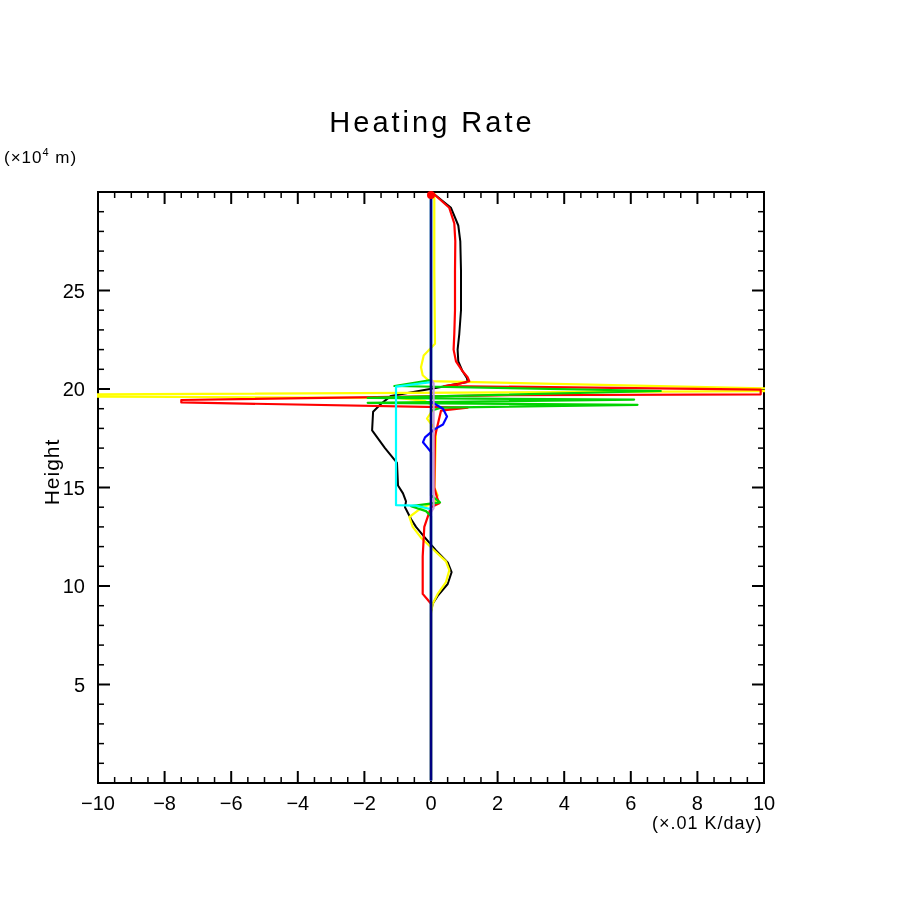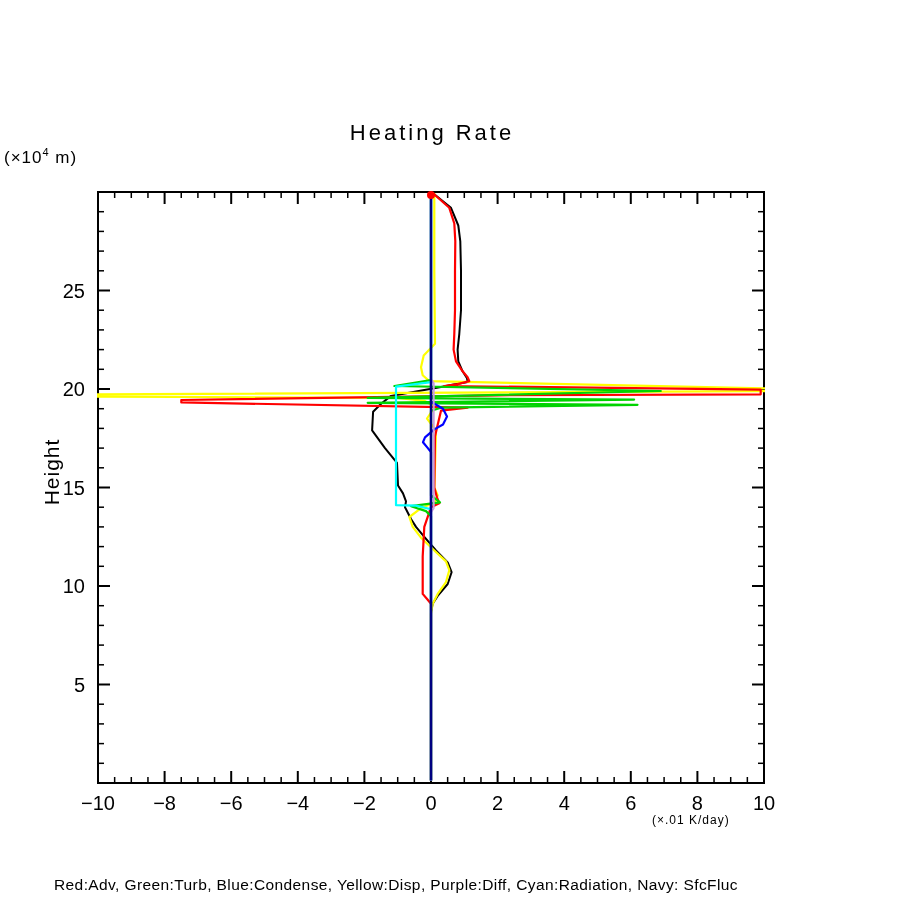--- a/index.html
+++ b/index.html
@@ -2,33 +2,33 @@
 <html><head>
 <meta charset="utf-8">
 <style>
   html,body{margin:0;padding:0;background:#ffffff;}
   .canvas{
     position:relative;width:904px;height:904px;background:#ffffff;
     font-family:"Liberation Sans", sans-serif;color:#000;overflow:hidden;
   }
   .canvas svg{position:absolute;left:0;top:0;}
   .chart-title{
-    position:absolute;left:432px;top:120px;transform:translateX(-50%);
-    font-size:22px;letter-spacing:3px;white-space:nowrap;
+    position:absolute;left:432px;top:106px;transform:translateX(-50%);
+    font-size:29px;letter-spacing:3px;white-space:nowrap;
   }
   .y-units{
     position:absolute;left:4px;top:146px;font-size:17px;letter-spacing:1px;white-space:nowrap;
   }
   .y-units sup{font-size:11px;vertical-align:super;}
   .y-title{
     position:absolute;left:-8px;top:460px;font-size:21px;letter-spacing:1px;
     transform:rotate(-90deg);transform-origin:50% 50%;width:120px;text-align:center;
   }
   .x-units{
-    position:absolute;left:652px;top:813px;font-size:12px;letter-spacing:1px;white-space:nowrap;
+    position:absolute;left:652px;top:813px;font-size:18px;letter-spacing:1px;white-space:nowrap;
   }
   .legend-caption{
     position:absolute;left:54px;top:876px;font-size:15.5px;letter-spacing:0.4px;white-space:nowrap;
   }
 </style>
 </head>
 <body>
 
 <div class="canvas">
 
@@ -209,15 +209,14 @@
     </svg>
 
   <div class="chart-title">Heating Rate</div>
 
   <div class="y-units"><span>(×10</span><sup>4</sup><span> m)</span></div>
 
   <div class="y-title">Height</div>
 
   <div class="x-units">(×.01 K/day)</div>
 
-  <div class="legend-caption">Red:Adv, Green:Turb, Blue:Condense, Yellow:Disp, Purple:Diff, Cyan:Radiation, Navy: SfcFluc</div>
 
 </div>
 
 </body></html>

